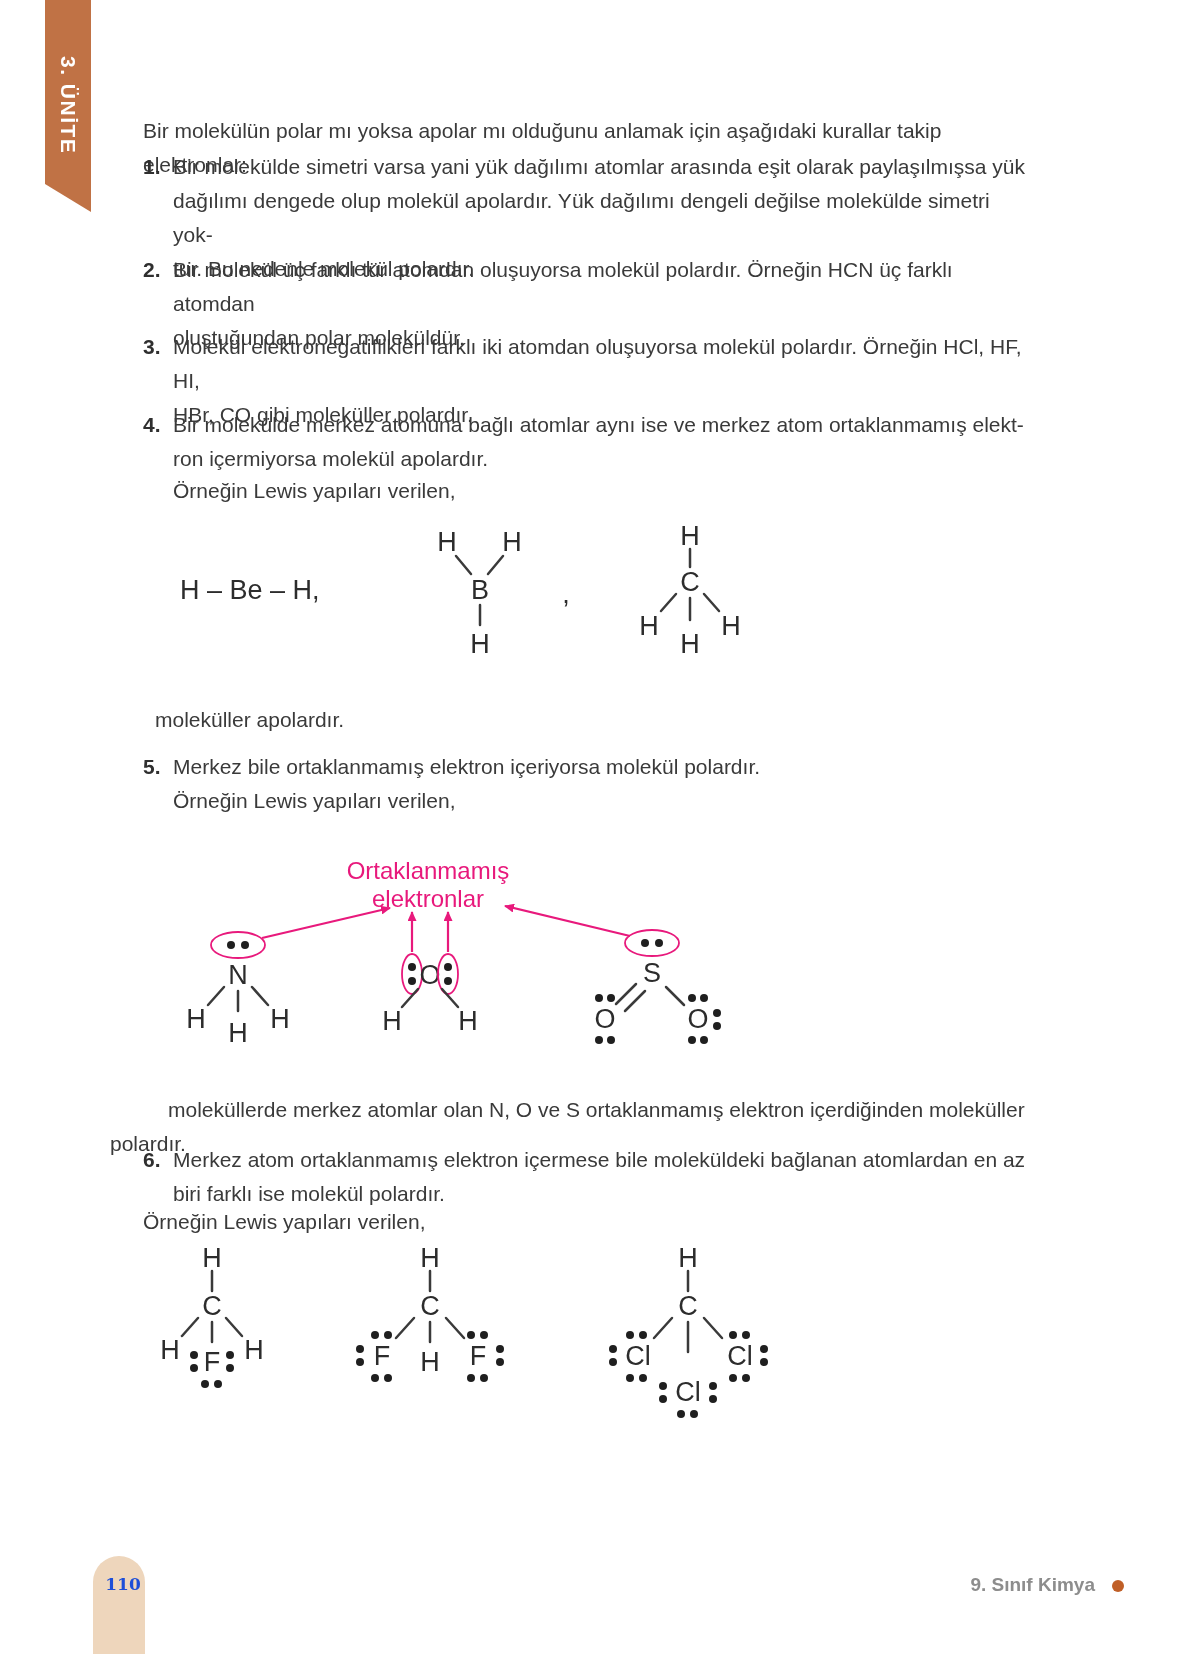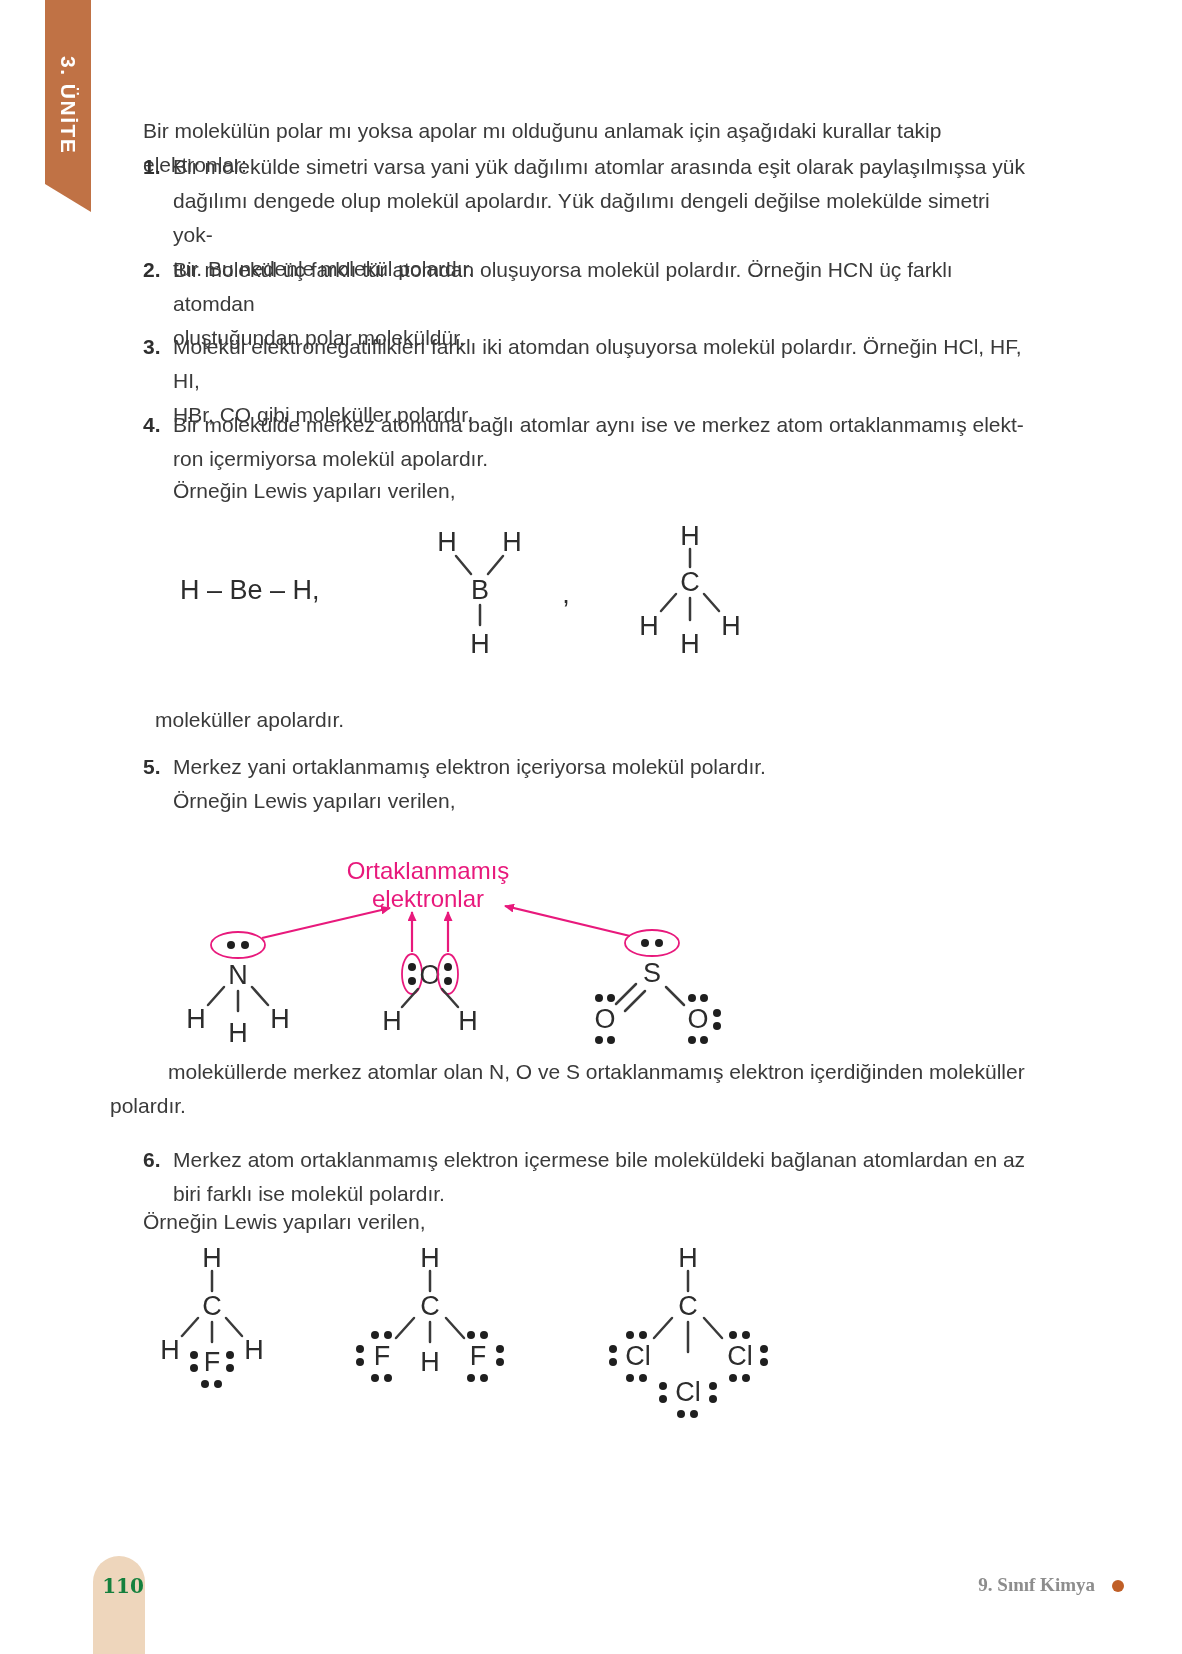--- a/index.html
+++ b/index.html
@@ -24,21 +24,21 @@
     padding-top:56px;white-space:nowrap;
   }
   
   .bodytext{font-size:21px;line-height:34px;color:#3a3a3a;}
   .intro{position:absolute;left:143px;top:114px;width:900px;}
   .rule{position:absolute;left:143px;width:885px;}
   .rule-num{position:absolute;left:0;top:0;font-weight:700;color:#2f2f2f;}
   .rule-lines{margin-left:30px;white-space:pre-line;}
   .example-intro{position:absolute;}
   .caption{position:absolute;}
-  .para-indent{white-space:pre-line;text-indent:58px;}
+  .para-indent{white-space:pre-line;text-indent:58px;margin-top:38px;}
   
   .lewis{position:absolute;}
   .lewis text{
     font-family:"Liberation Sans","DejaVu Sans",sans-serif;
     font-size:27px;font-weight:500;fill:#2c2c2c;
     text-anchor:middle;dominant-baseline:central;
   }
   .lewis text.lead{text-anchor:start;}
   .lewis line.bond{stroke:#3a3a3a;stroke-width:2.5;stroke-linecap:round;}
   .lewis circle.dot{fill:#1f1f1f;}
@@ -46,25 +46,25 @@
   .lewis line.arrow{stroke:#e8197c;stroke-width:2.2;fill:none;}
   .lewis text.ann{fill:#e8197c;font-size:24px;font-weight:500;}
   
   #footer-tab{
     position:absolute;left:93px;top:1556px;width:52px;height:98px;
     background:#eed6bc;border-radius:26px 26px 0 0;
     display:flex;justify-content:center;align-items:flex-start;
   }
   #footer-tab span{
     font-family:"DejaVu Serif","Liberation Serif",serif;
-    font-size:20px;font-weight:700;color:#15803d;margin-top:18px;margin-left:8px;
+    font-size:17px;font-weight:700;color:#1d4ed8;margin-top:18px;margin-left:8px;
   }
   #footer-course{
     position:absolute;right:87px;top:1574px;
-    font-size:19px;font-weight:700;color:#8d8d8d;font-family:Liberation Serif, serif;
+    font-size:19px;font-weight:700;color:#8d8d8d;
   }
   #footer-dot{
     position:absolute;left:1112px;top:1580px;width:12px;height:12px;
     border-radius:50%;background:#c05f27;
   }
 </style>
 </head>
 <body>
 
 <div id="page">
@@ -126,21 +126,21 @@
       <text x="561" y="111">H</text>
       <line class="bond" x1="520" y1="83" x2="520" y2="105"></line>
       <text x="520" y="129">H</text>
     </g>
   </svg>
 
   <div class="caption bodytext" style="left:155px;top:703px;">moleküller apolardır.</div>
 
   <div class="rule bodytext" style="top:750px;">
     <span class="rule-num">5.</span>
-    <div class="rule-lines">Merkez yani ortaklanmamış elektron içeriyorsa molekül polardır.</div>
+    <div class="rule-lines">Merkez bile ortaklanmamış elektron içeriyorsa molekül polardır.</div>
   </div>
   <div class="example-intro bodytext" style="left:173px;top:784px;">Örneğin Lewis yapıları verilen,</div>
 
   <svg class="lewis" style="left:150px;top:845px;" width="620" height="208" viewBox="0 0 620 208">
     <defs>
       <marker id="ah" markerWidth="11" markerHeight="9" refX="9" refY="4.5" orient="auto" markerUnits="userSpaceOnUse">
         <path d="M0,0 L10,4.5 L0,9 z" fill="#e8197c"></path>
       </marker>
     </defs>
 

